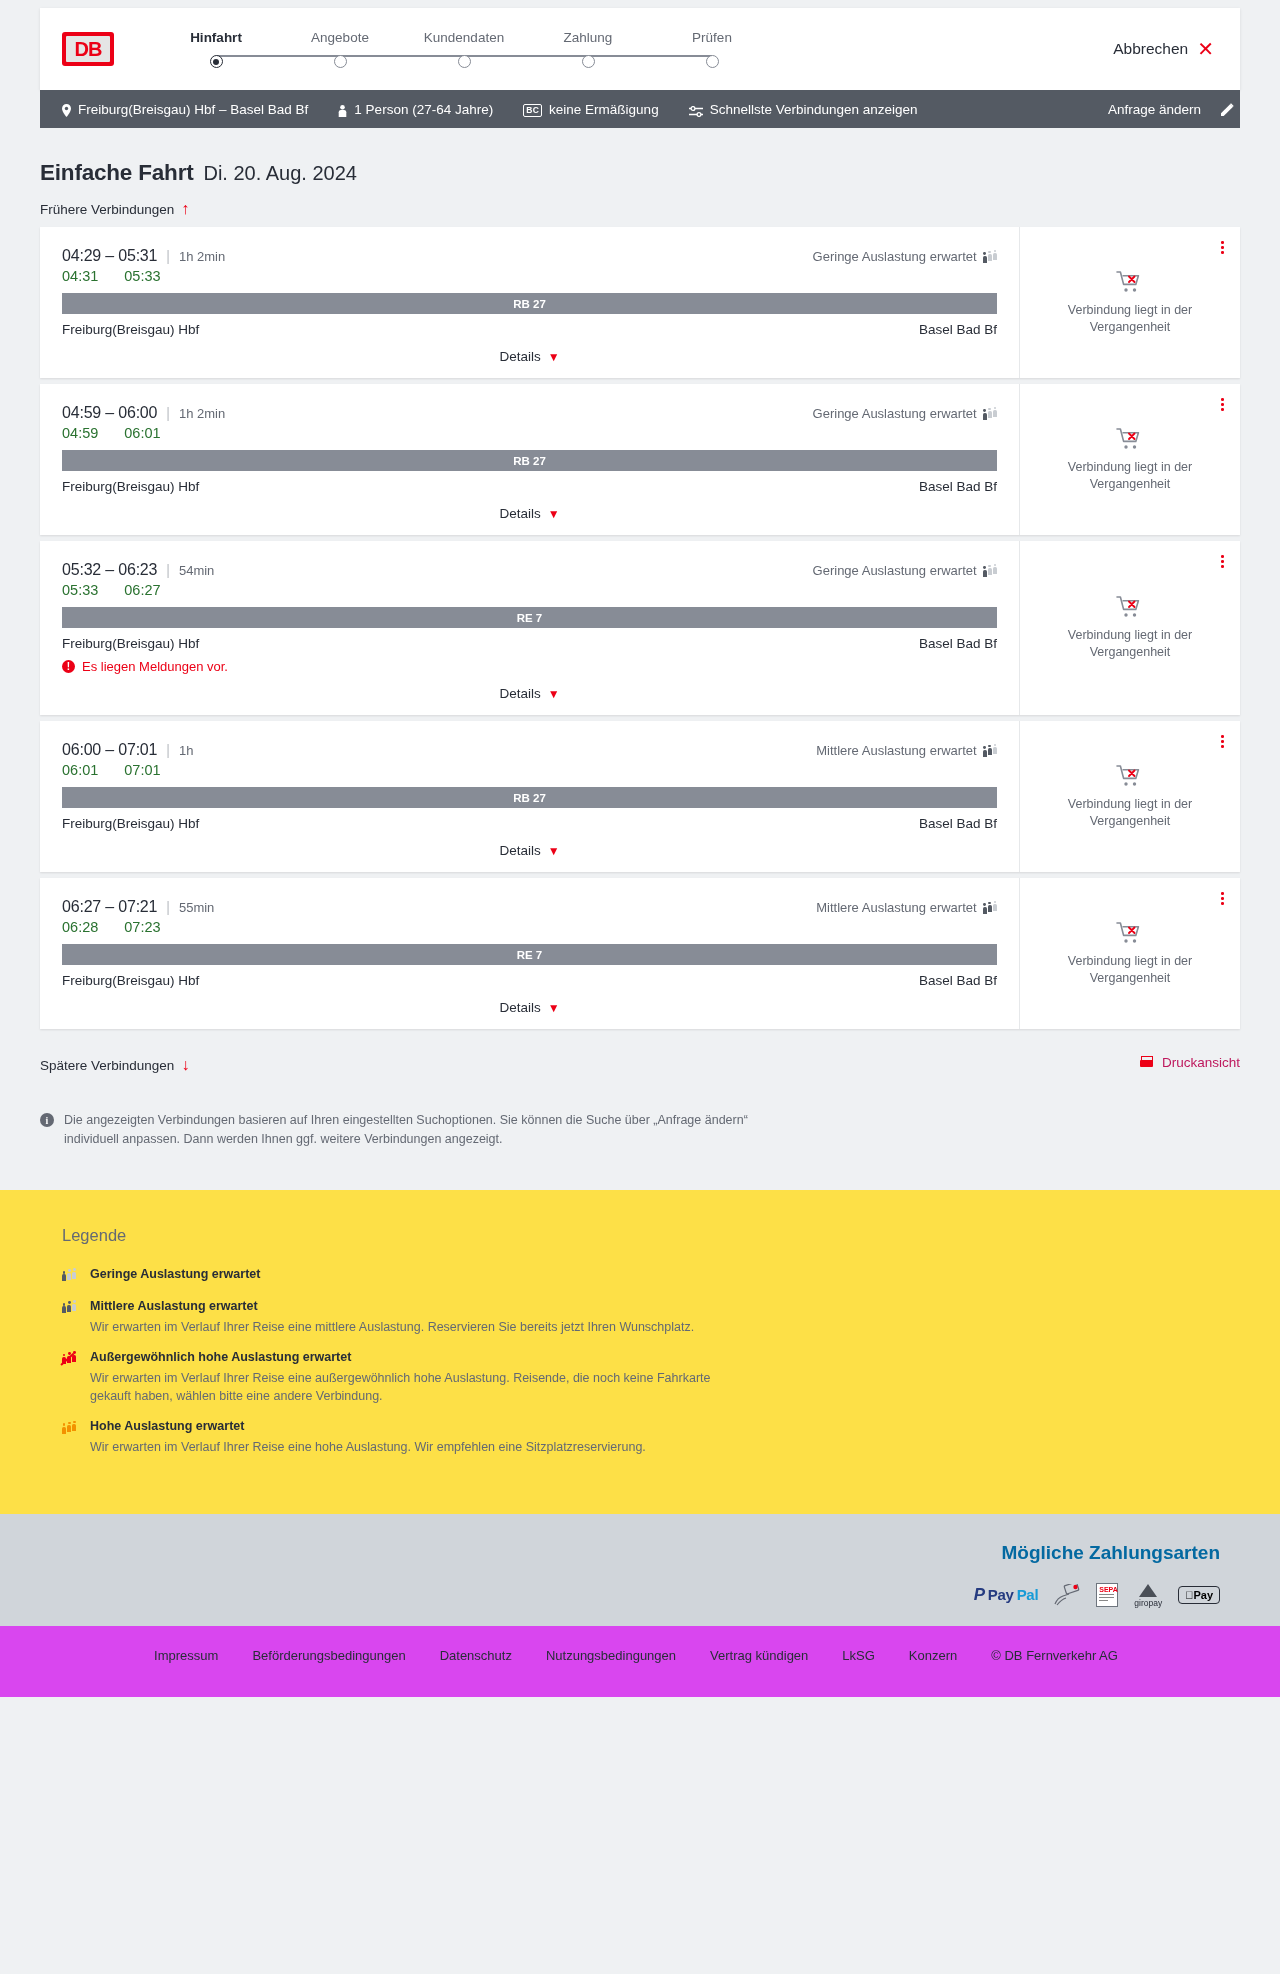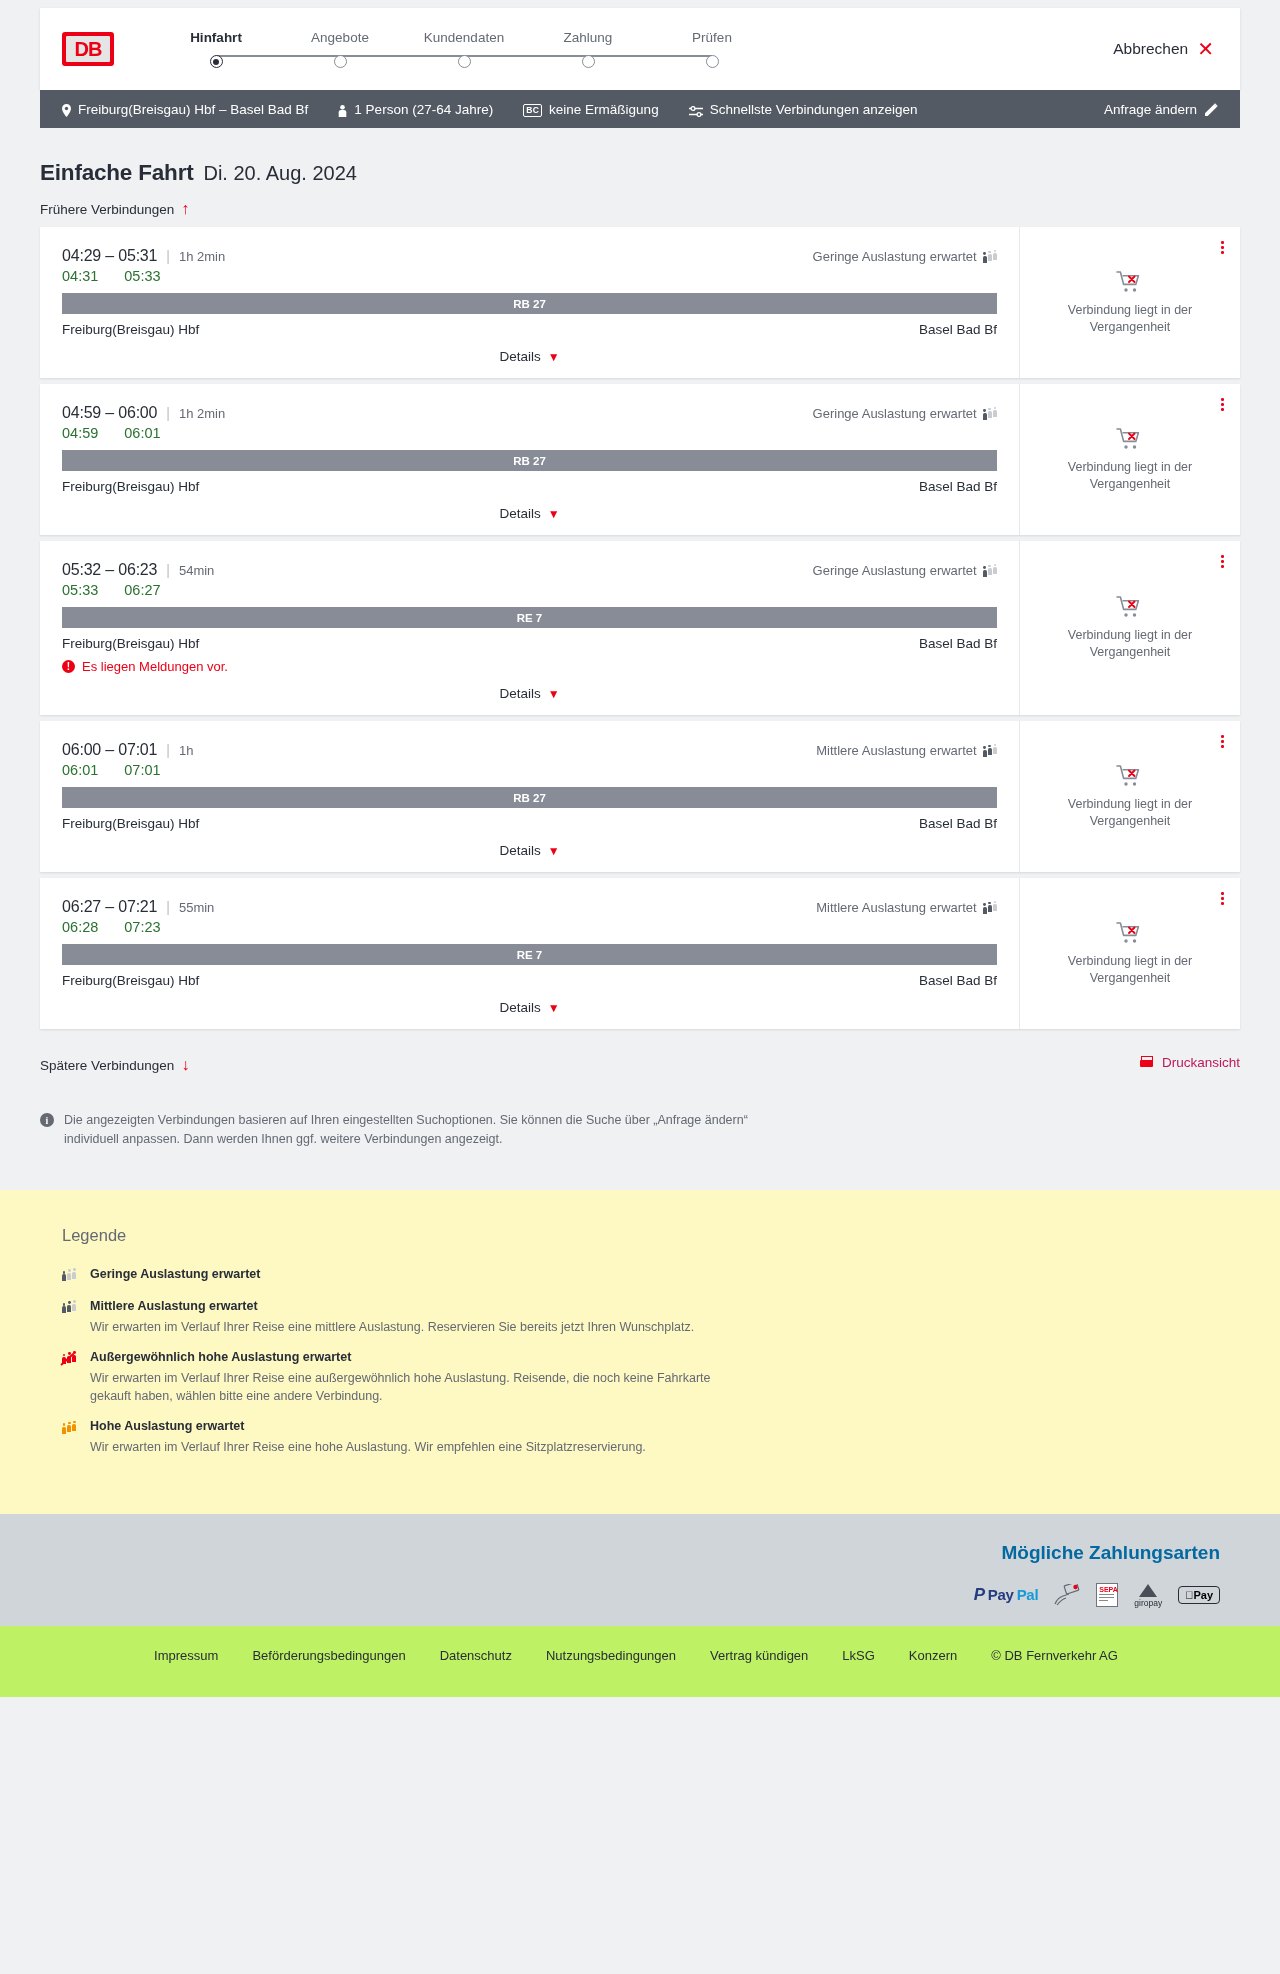--- a/index.html
+++ b/index.html
@@ -74,21 +74,21 @@
     display: flex; align-items: center;
     padding: 0 22px;
     font-size: 13.5px;
     position: relative;
   }
   .sb-item { display: flex; align-items: flex-end; gap: 7px; margin-right: 30px; white-space: nowrap; cursor: pointer; }
   .sb-badge {
     border: 1.3px solid #fff; border-radius: 2px; font-size: 8.5px;
     padding: 0 2px; font-weight: bold; letter-spacing: .3px; line-height: 11px;
   }
-  .sb-right { position: absolute; right: 22px; display: flex; align-items: center; gap: 8px; cursor: pointer; }
+  .sb-right { position: absolute; right: 6px; display: flex; align-items: center; gap: 20px; cursor: pointer; }
 
   
   .content { padding: 0 40px; background: #eff1f3; }
   .page-title { display: flex; align-items: baseline; gap: 10px; padding: 32px 0 0 0; }
   .page-title .big { font-size: 22.5px; font-weight: bold; letter-spacing: -0.2px; }
   .page-title .date { font-size: 20px; color: #282d37; }
   .earlier-link, .later-link {
     display: inline-flex; align-items: center; gap: 7px;
     font-size: 13.5px; color: #282d37; margin: 15px 0 10px 0; cursor: pointer;
   }
@@ -160,21 +160,21 @@
 
   .notice { display: flex; gap: 10px; margin: 28px 0 0 0; padding-bottom: 40px; max-width: 720px; }
   .info-dot {
     flex: 0 0 auto; width: 14px; height: 14px; border-radius: 50%; background: #646973;
     color: #fff; font-size: 10px; font-weight: bold; display: flex; align-items: center; justify-content: center;
     margin-top: 2px; font-family: "Liberation Serif", serif;
   }
   .notice p { font-size: 12.5px; color: #646973; line-height: 1.55; }
 
   
-  .legend-section { background: #fef9c3; padding: 36px 44px 44px 40px; }
+  .legend-section { background: #fde047; padding: 36px 44px 44px 40px; }
   .legend-title { font-size: 16.5px; color: #646973; margin: 0 0 22px 22px; }
   .legend-item { display: flex; gap: 12px; margin: 0 0 13px 22px; align-items: flex-start; }
   .legend-texts { display: flex; flex-direction: column; gap: 5px; }
   .legend-head { font-size: 12.5px; font-weight: bold; color: #282d37; }
   .legend-desc { font-size: 12.5px; color: #646973; line-height: 1.5; max-width: 640px; }
   .legend-icon-holder { width: 16px; padding-top: 1px; }
   .crossed { position: relative; display: inline-flex; align-items: flex-end; gap: 1.2px; height: 13px; }
   .crossed::after {
     content: ""; position: absolute; left: -1px; top: 0px; width: 17px; height: 1.8px;
     background: #ec0016; transform: rotate(-42deg); transform-origin: left center; top: 12px;
@@ -191,21 +191,21 @@
   .sepa-box { width: 22px; height: 24px; border: 1.3px solid #6e757e; background: #fff; position: relative; }
   .sepa-box b { position: absolute; top: 2px; left: 2px; font-size: 7px; color: #ec0016; font-weight: bold; }
   .sepa-box i { position: absolute; left: 2px; width: 15px; height: 1px; background: #888; }
   .giro { display: flex; flex-direction: column; align-items: center; gap: 1px; }
   .giro-mark { width: 0; height: 0; border-left: 9px solid transparent; border-right: 9px solid transparent; border-bottom: 13px solid #4a4f57; }
   .giro-text { font-size: 8.5px; color: #282d37; }
   .apay { border: 1.3px solid #282d37; border-radius: 4px; padding: 2px 6px; font-size: 11px; font-weight: bold; color: #000; display:flex; align-items:center; gap:1px; }
   .card-ico { width: 26px; height: 22px; position: relative; }
 
   
-  .link-footer { background: #bef264; padding: 22px 8px 34px 0; }
+  .link-footer { background: #d946ef; padding: 22px 8px 34px 0; }
   .link-row { display: flex; justify-content: center; gap: 34px; font-size: 13px; color: #282d37; flex-wrap: wrap; }
   .link-row span { cursor: pointer; white-space: nowrap; }
   .link-row span.copy { cursor: default; }
 </style>
 </head>
 <body>
 
 <div class="header-wrap">
   <div class="header">
     <div class="db-logo">

